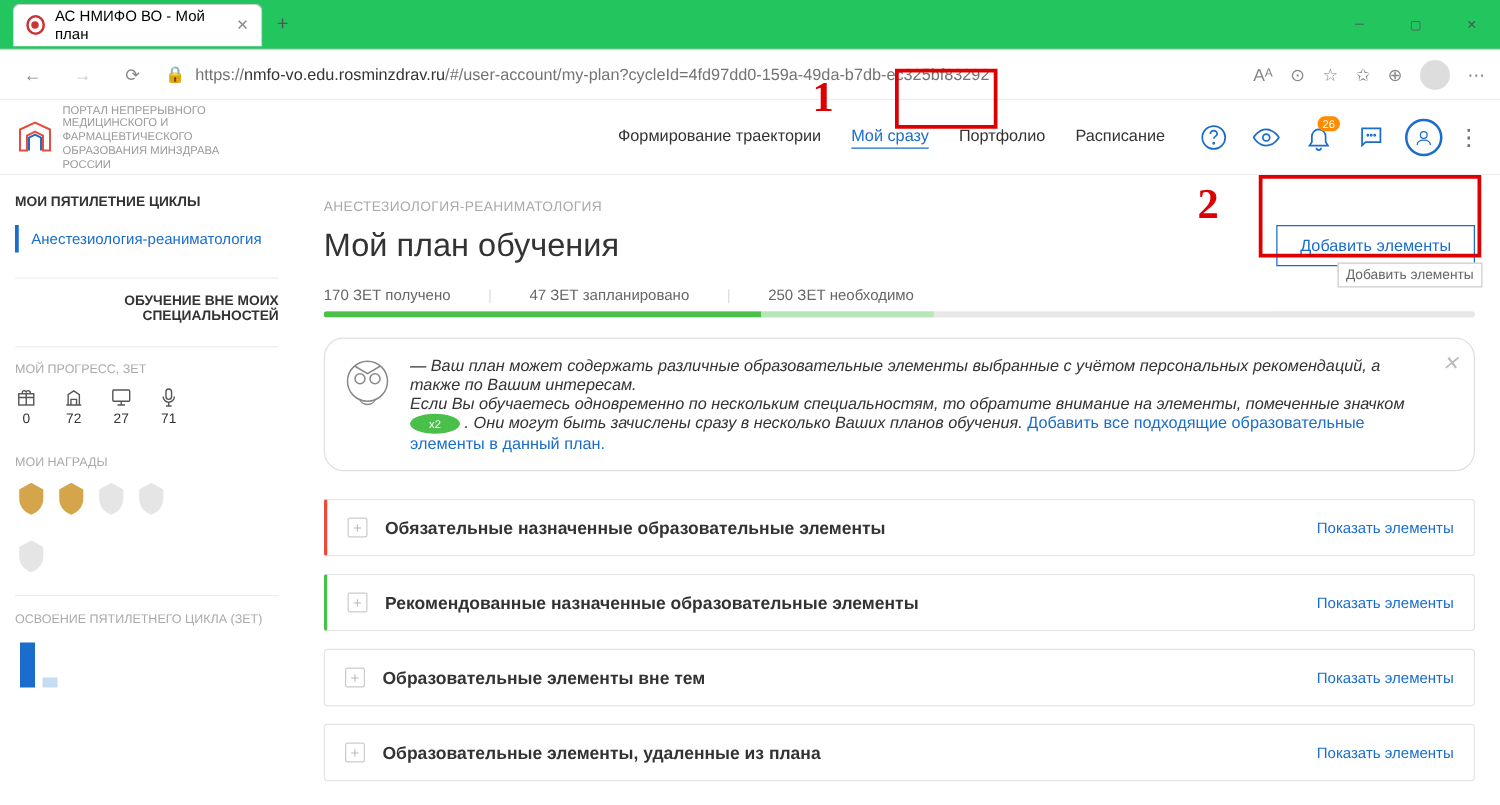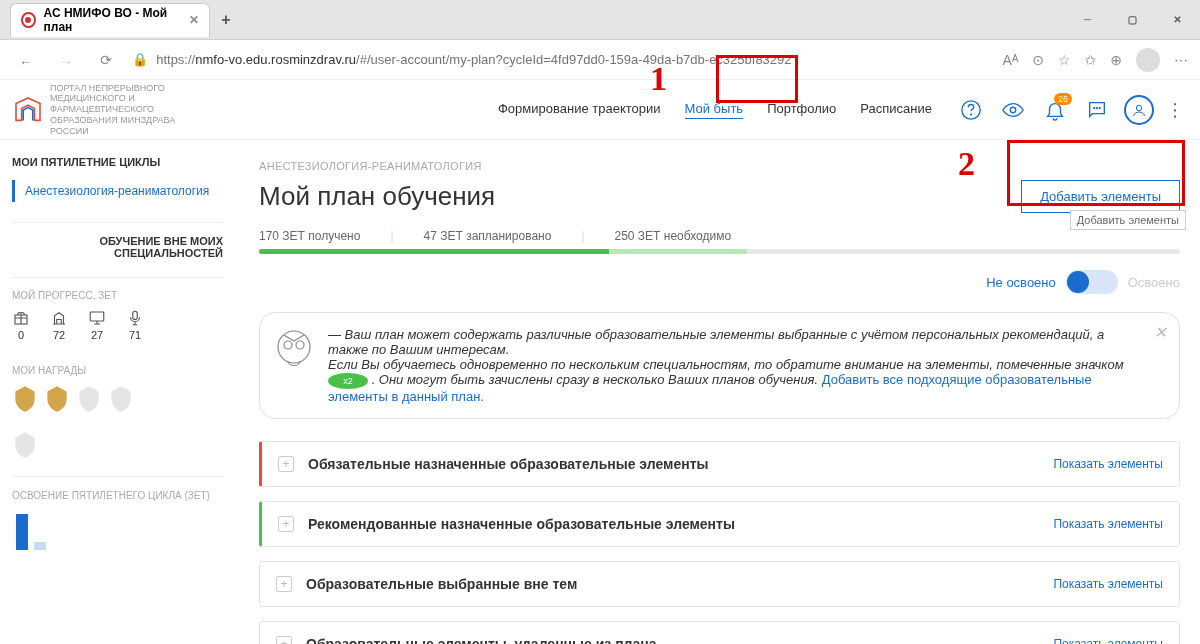--- a/index.html
+++ b/index.html
@@ -1,18 +1,18 @@
 <!DOCTYPE html>
 <html><head>
 <meta charset="utf-8">
 <style>
 * { margin: 0; padding: 0; box-sizing: border-box; font-family: Arial, sans-serif; }
 body { background: #fff; overflow: hidden; width: 1200px; height: 644px; }
 
-.titlebar { height: 40px; display: flex; align-items: center; background: #e5e5e5; border-bottom: 1px solid #d0d0d0; font-weight: bold; }
+.titlebar { height: 40px; display: flex; align-items: center; background: #22c55e; border-bottom: 1px solid #d0d0d0; }
 .tab { display: flex; align-items: center; gap: 8px; padding: 0 10px; height: 34px; background: #fff; border-radius: 6px 6px 0 0; margin-left: 10px; border: 1px solid #ccc; border-bottom: none; font-size: 12px; max-width: 200px; }
 .tab .favicon { width: 16px; height: 16px; border-radius: 50%; border: 2px solid #c33; display: flex; align-items: center; justify-content: center; }
 .tab .favicon::after { content: ""; width: 6px; height: 6px; background: #c33; border-radius: 50%; }
 .newtab { width: 32px; text-align: center; font-size: 16px; color: #555; }
 .win-controls { margin-left: auto; display: flex; }
 .win-controls div { width: 45px; height: 40px; display: flex; align-items: center; justify-content: center; color: #555; font-size: 10px; }
 
 .addr-bar { height: 40px; display: flex; align-items: center; gap: 12px; padding: 0 12px; border-bottom: 1px solid #eee; }
 .nav-btn { width: 28px; height: 28px; display: flex; align-items: center; justify-content: center; color: #888; font-size: 14px; }
 .url-box { flex: 1; display: flex; align-items: center; gap: 8px; font-size: 13px; color: #555; }
@@ -133,21 +133,21 @@
 <div class="app-header">
   <div class="logo">
     <svg viewBox="0 0 40 40">
         <path d="M5 33 V12 L20 5 L35 12 V33 H28 V18 L20 14 L12 18 V33 Z" fill="none" stroke="#e74c3c" stroke-width="2"></path>
         <path d="M14 33 V20 L20 17 L26 20 V33" fill="none" stroke="#1a6dcc" stroke-width="2"></path>
       </svg>
   </div>
   <div class="logo-text">портал непрерывного медицинского и фармацевтического образования минздрава россии</div>
   <div class="top-nav">
     <span>Формирование траектории</span>
-    <span class="active">Мой быть</span>
+    <span class="active">Мой сразу</span>
     <span>Портфолио</span>
     <span>Расписание</span>
   </div>
   <div class="header-icons">
     <div class="hi">
         <svg viewBox="0 0 24 24">
           <circle cx="12" cy="12" r="10"></circle>
           <path d="M9 9a3 3 0 0 1 6 0c0 2-3 2-3 4"></path>
           <circle cx="12" cy="17" r="0.5" fill="#1a6dcc"></circle>
         </svg>
@@ -263,27 +263,20 @@
     <div class="zet-row">
       <span>170 ЗЕТ получено</span>
       <span class="sep">|</span>
       <span>47 ЗЕТ запланировано</span>
       <span class="sep">|</span>
       <span>250 ЗЕТ необходимо</span>
     </div>
     <div class="prog-bar">
       <div class="prog-green"></div>
         <div class="prog-light"></div>
-    </div>
-    <div class="toggle-row">
-      <span class="on">Не освоено</span>
-      <div class="switch">
-          <div class="knob"></div>
-        </div>
-      <span class="off">Освоено</span>
     </div>
     <div class="info-card">
       <div class="owl"><svg viewBox="0 0 40 46">
             <circle cx="20" cy="20" r="16"></circle>
             <circle cx="14" cy="18" r="4"></circle>
             <circle cx="26" cy="18" r="4"></circle>
             <path d="M10 8 L20 14 L30 8"></path>
             <path d="M14 34 C14 40 26 40 26 34"></path>
           </svg></div>
       <div>
@@ -303,21 +296,21 @@
       <div class="sec-title">Обязательные назначенные образовательные элементы</div>
       <a class="sec-link">Показать элементы</a>
     </div>
     <div class="section green">
       <div class="sec-plus">+</div>
       <div class="sec-title">Рекомендованные назначенные образовательные элементы</div>
       <a class="sec-link">Показать элементы</a>
     </div>
     <div class="section">
       <div class="sec-plus">+</div>
-      <div class="sec-title">Образовательные выбранные вне тем</div>
+      <div class="sec-title">Образовательные элементы вне тем</div>
       <a class="sec-link">Показать элементы</a>
     </div>
     <div class="section">
       <div class="sec-plus">+</div>
       <div class="sec-title">Образовательные элементы, удаленные из плана</div>
       <a class="sec-link">Показать элементы</a>
     </div>
   </div>
 </div>
 

